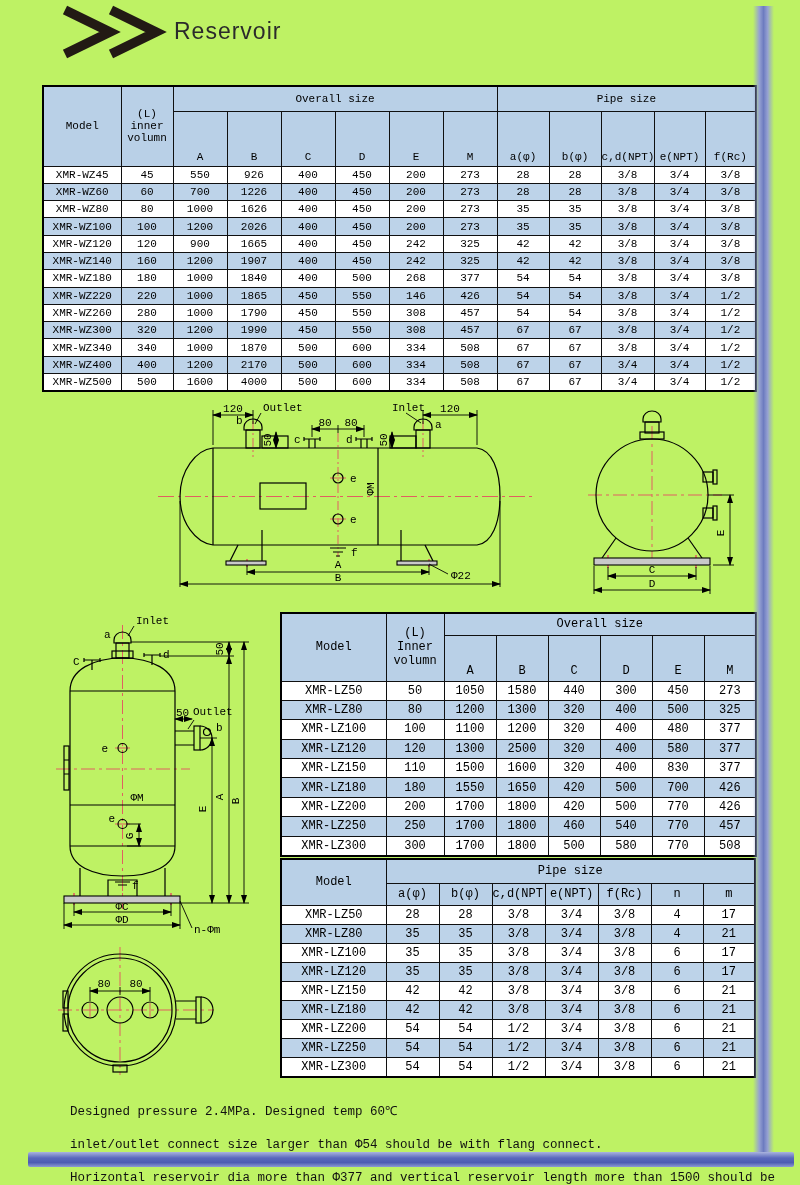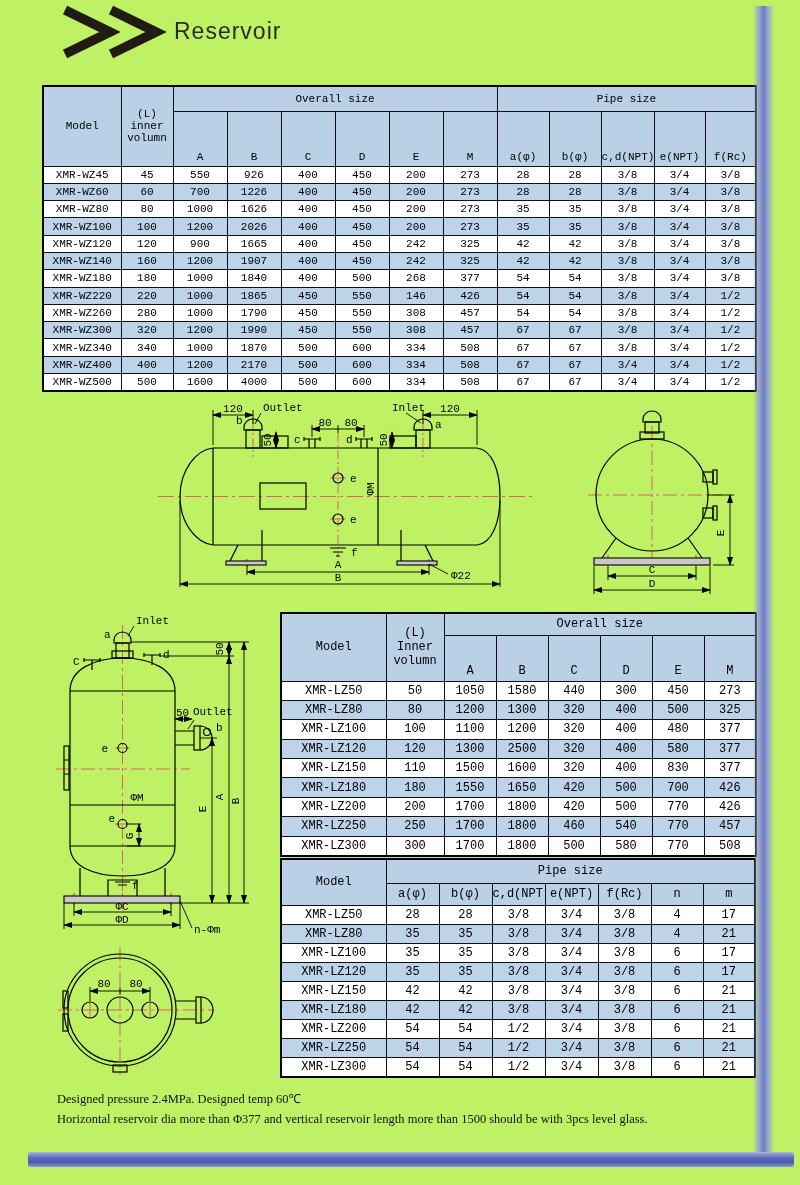--- a/index.html
+++ b/index.html
@@ -38,21 +38,21 @@
   #tlzp tbody tr{height:19.1px;}
   
   svg.dia{position:absolute;}
   svg.dia text{font-family:"Liberation Mono",monospace;font-size:11px;fill:#000;}
   svg.dia .blk{stroke:#000;stroke-width:1.2;fill:none;}
   svg.dia .red{stroke:#e06060;stroke-width:1;fill:none;}
   svg.dia .dim{stroke:#000;stroke-width:0.9;fill:none;}
   svg.dia .plate{fill:#c9c9c9;stroke:#000;stroke-width:1.1;}
   
   .notes{position:absolute;left:57px;top:1089px;font-size:12.5px;line-height:20px;color:#111;}
-  .notes p{margin:0;font-family:Liberation Serif, serif;}
+  .notes p{margin:13px;}
 </style>
 </head>
 <body>
 
 <div class="page">
 
   <svg class="logo" width="112" height="56" viewBox="0 0 112 56">
     <path d="M9 7 L54 29 L9 51" stroke="#221a14" stroke-width="9.5" fill="none"></path>
     <path d="M55 7 L100 29 L55 51" stroke="#221a14" stroke-width="9.5" fill="none"></path>
   </svg>
@@ -773,18 +773,19 @@
     <g class="dim">
       <path d="M40 66 V52 M100 66 V52 M70 60 V52"></path>
       <path d="M40 56 H100" marker-start="url(#m4)" marker-end="url(#m4)"></path>
     </g>
     <text x="54" y="52" text-anchor="middle" font-size="10">80</text>
     <text x="86" y="52" text-anchor="middle" font-size="10">80</text>
   </svg>
 
   <div class="notes">
     <p>Designed pressure 2.4MPa. Designed temp 60℃</p>
+    <p>inlet/outlet connect size larger than Φ54 should be with flang connect.</p>
     <p>Horizontal reservoir dia more than Φ377 and vertical reservoir length more than 1500 should be with 3pcs level glass.</p>
   </div>
 
   <div class="edge-right"></div>
   <div class="edge-bottom"></div>
 </div>
 
 </body></html>

